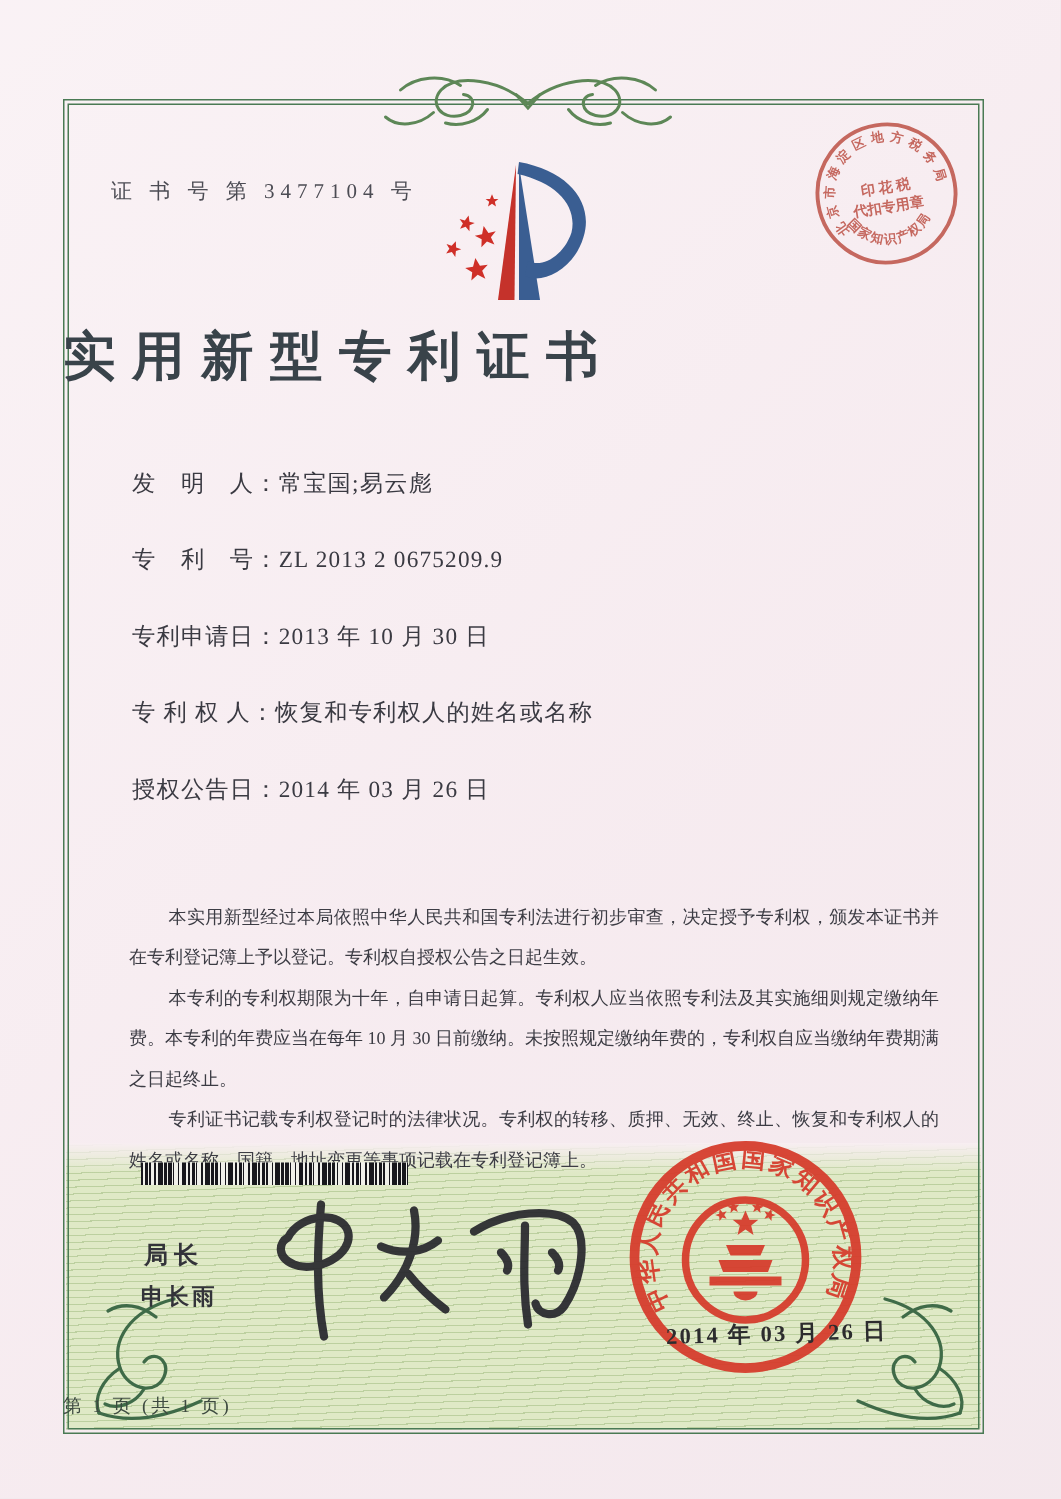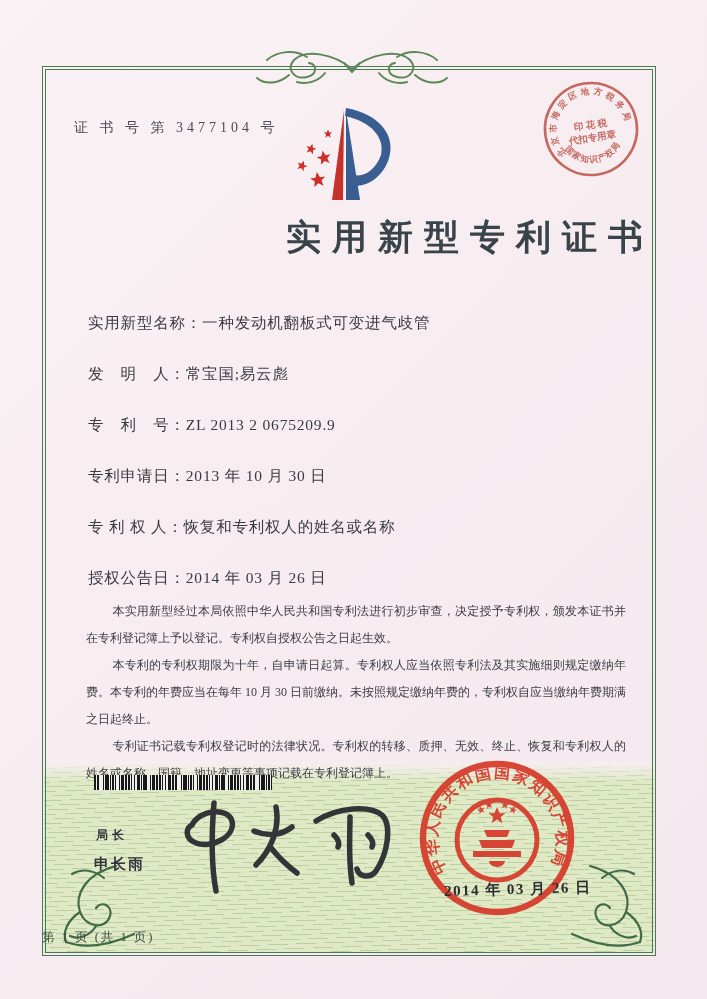--- a/index.html
+++ b/index.html
@@ -13,34 +13,34 @@
          border:1.5px solid #4a7a54;z-index:5;pointer-events:none;}
   .frame::before{content:"";position:absolute;inset:2px;border:1px solid #4a7a54;}
   
   .band{position:absolute;left:44px;top:762px;width:610px;height:191px;z-index:1;
         background-color:#dfe9c6;
         background-image:repeating-linear-gradient(178deg,rgba(139,172,105,0) 0 1.6px,
            rgba(139,172,105,.42) 1.6px 2.3px,rgba(139,172,105,0) 2.3px 4.6px);}
   .band::before{content:"";position:absolute;left:0;top:0;right:0;height:20px;
         background:linear-gradient(180deg,#f8eef2,rgba(248,238,242,0));}
   .cert-no{left:74px;top:119px;font-size:14px;letter-spacing:4px;color:#4c4c54;z-index:6;}
-  .title{left:42px;top:214px;width:612px;text-align:right;font-size:35px;font-weight:700;
+  .title{left:42px;top:214px;width:612px;text-align:left;font-size:35px;font-weight:700;
          letter-spacing:11px;color:#39434a;z-index:6;}
   .fields{left:88px;top:312px;z-index:6;font-size:15.5px;letter-spacing:.8px;color:#3a3a42;}
   .field-row{height:21px;line-height:21px;margin-bottom:30px;white-space:nowrap;}
   .body-text{left:86px;top:598px;width:540px;z-index:6;font-size:12px;line-height:27px;
          text-align:justify;color:#3c3c44;}
   .body-text p{margin:0;text-indent:2.2em;}
   .barcode{left:94px;top:775px;width:178px;height:15px;z-index:7;background-color:#f0f0ea;
     background-image:repeating-linear-gradient(90deg,
       #17171c 0 1.6px,#f0f0ea 1.6px 2.6px,#17171c 2.6px 4.8px,#f0f0ea 4.8px 5.6px,
       #17171c 5.6px 6.4px,#f0f0ea 6.4px 9px,#17171c 9px 10px,#f0f0ea 10px 11.4px,
       #17171c 11.4px 14.6px,#f0f0ea 14.6px 15.6px);}
   .signer-title{left:96px;top:827px;z-index:7;font-family:"Liberation Sans","DejaVu Sans",sans-serif;
-      font-size:12px;font-weight:700;letter-spacing:4px;color:#33333a;}
+      font-size:16px;font-weight:700;letter-spacing:4px;color:#33333a;}
   .signer-name{left:94px;top:855px;z-index:7;font-family:"Liberation Sans","DejaVu Sans",sans-serif;
       font-size:15px;font-weight:700;letter-spacing:2px;color:#33333a;}
   .sig-svg{left:168px;top:795px;z-index:7;}
   .seal-svg{left:417px;top:758px;z-index:7;opacity:.94;}
   .seal-date{left:444px;top:880px;z-index:8;font-size:15px;font-weight:600;letter-spacing:1.5px;
       color:#2c2c2e;transform:rotate(-1.5deg);}
   .stamp-svg{left:541px;top:79px;z-index:6;transform:rotate(-9deg);opacity:.9;}
   .logo-svg{left:288px;top:100px;z-index:6;}
   .orn-top{left:245px;top:47px;z-index:6;}
   .flourish{z-index:6;}
@@ -105,23 +105,20 @@
     <text font-size="8.5" fill="#c05a50" letter-spacing="1" font-family="Liberation Serif, DejaVu Serif, serif" font-weight="700">
       <textPath href="#stamp-arc-bot">国家知识产权局</textPath>
     </text>
     <text x="50" y="49" text-anchor="middle" font-size="9.5" fill="#c05a50" font-weight="700" font-family="Liberation Serif, DejaVu Serif, serif">印 花 税</text>
     <text x="50" y="62" text-anchor="middle" font-size="9.5" fill="#c05a50" font-weight="700" font-family="Liberation Serif, DejaVu Serif, serif">代扣专用章</text>
   </svg>
 
   <div class="abs title">实用新型专利证书</div>
 
   <div class="abs fields">
-    <div class="field-row">
-      <span>实用新型名称：</span><span>一种发动机翻板式可变进气歧管</span>
-    </div>
     <div class="field-row">
       <span>发　明　人：</span><span>常宝国;易云彪</span>
     </div>
     <div class="field-row">
       <span>专　利　号：</span><span>ZL 2013 2 0675209.9</span>
     </div>
     <div class="field-row">
       <span>专利申请日：</span><span>2013 年 10 月 30 日</span>
     </div>
     <div class="field-row">

